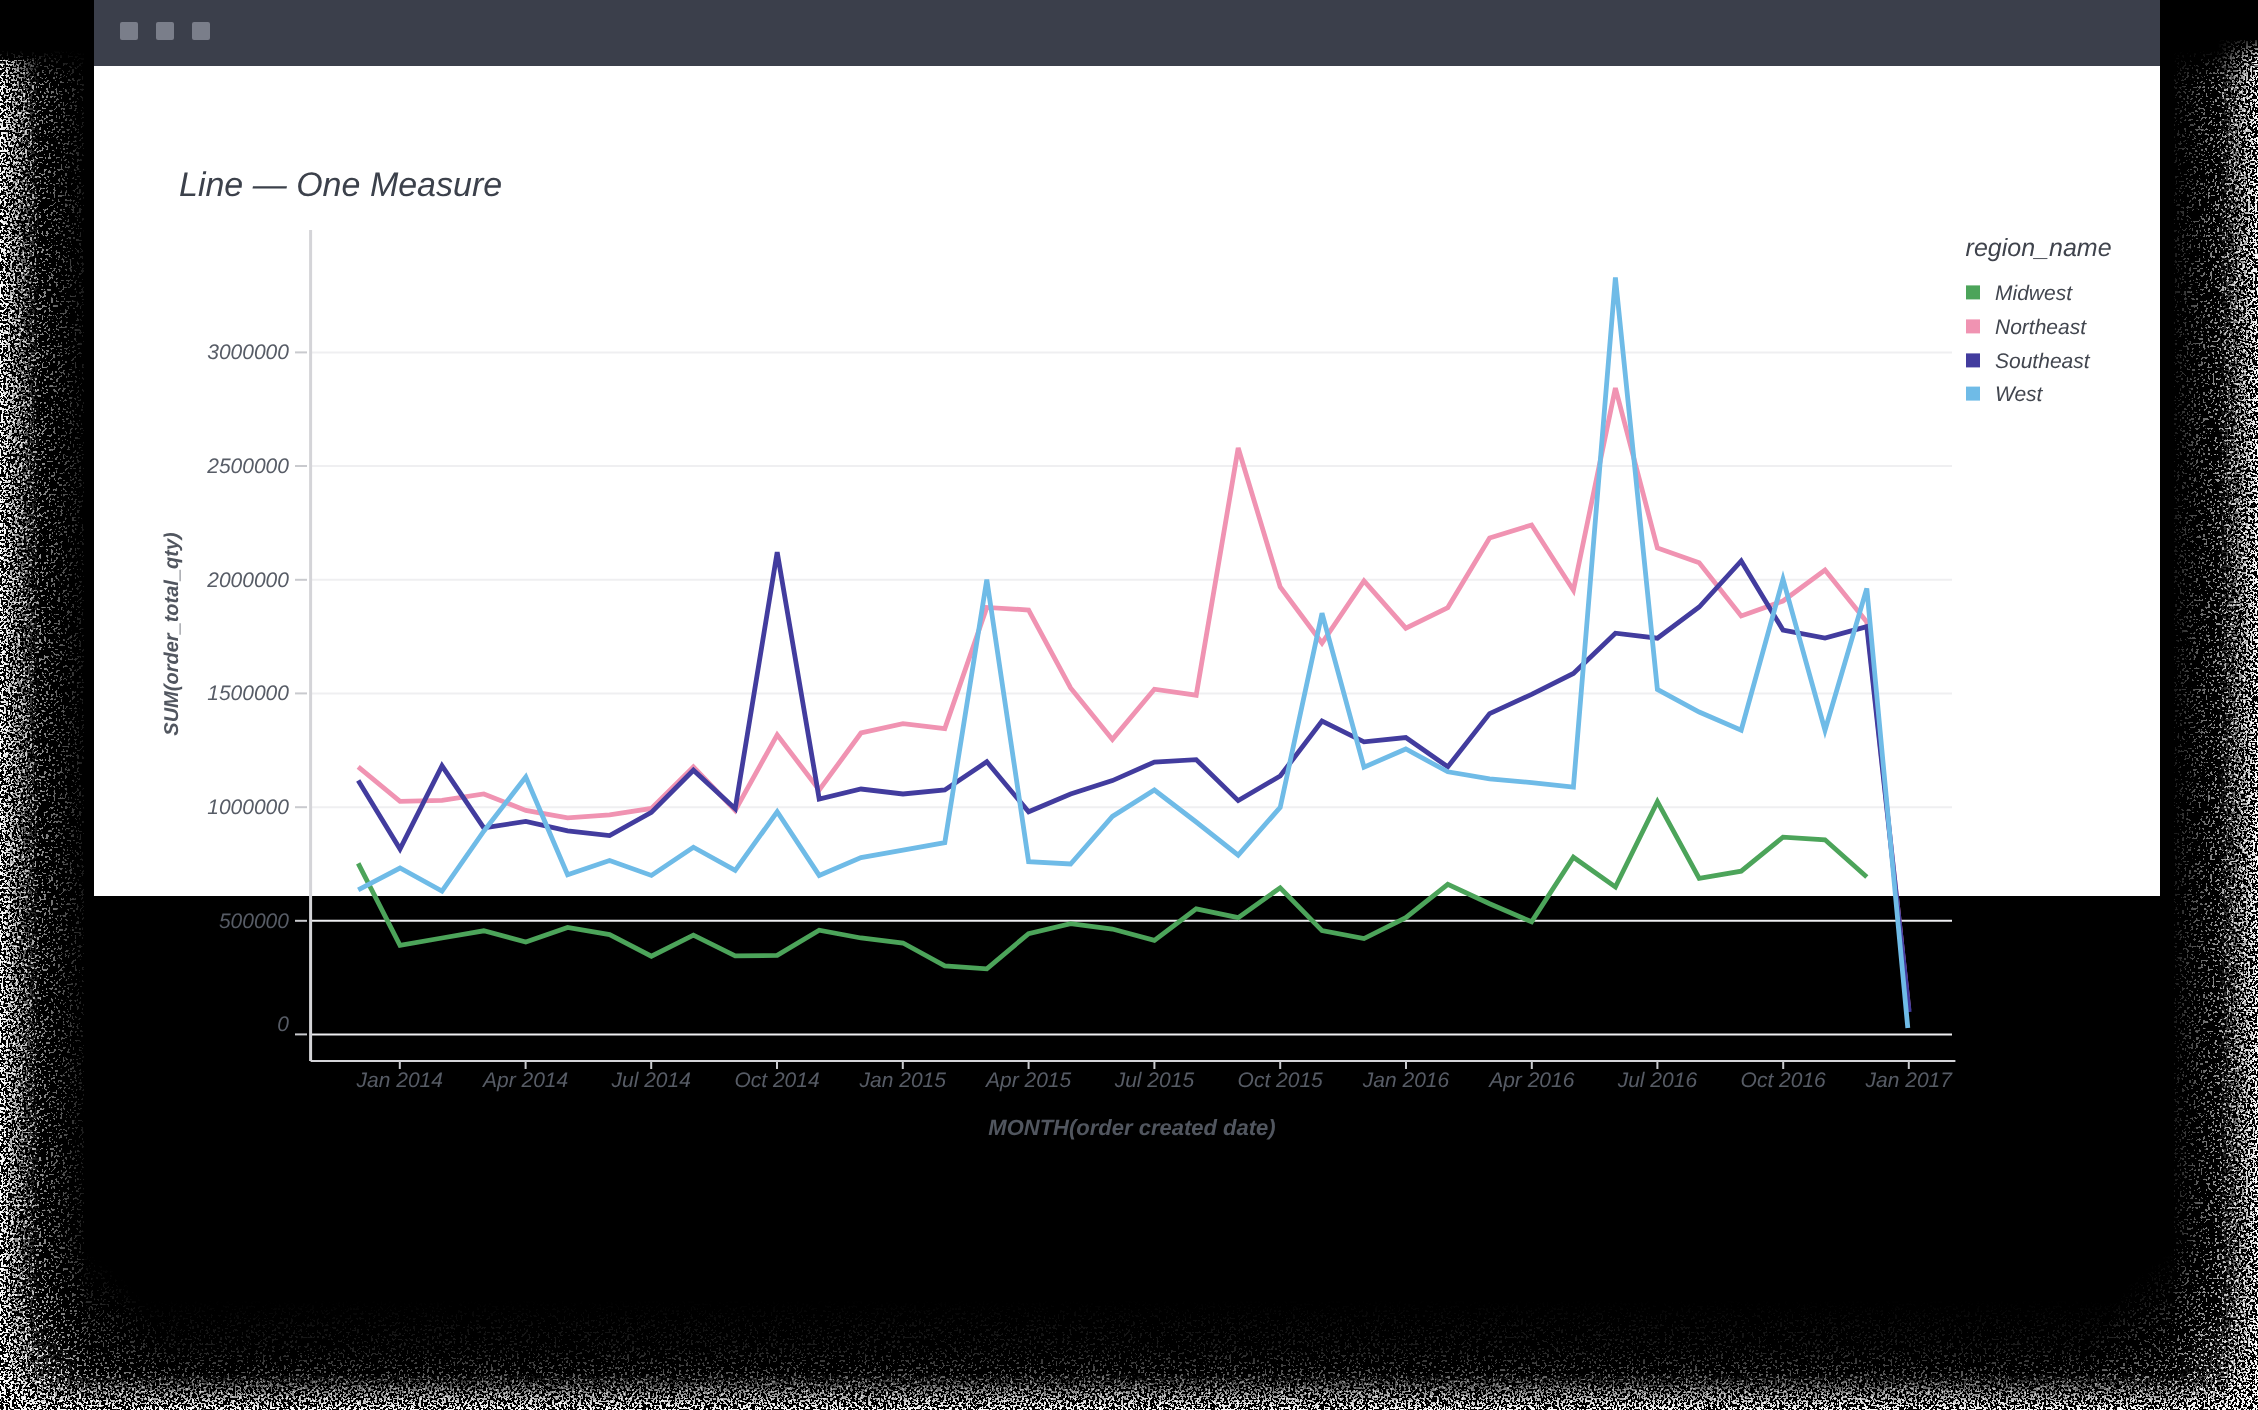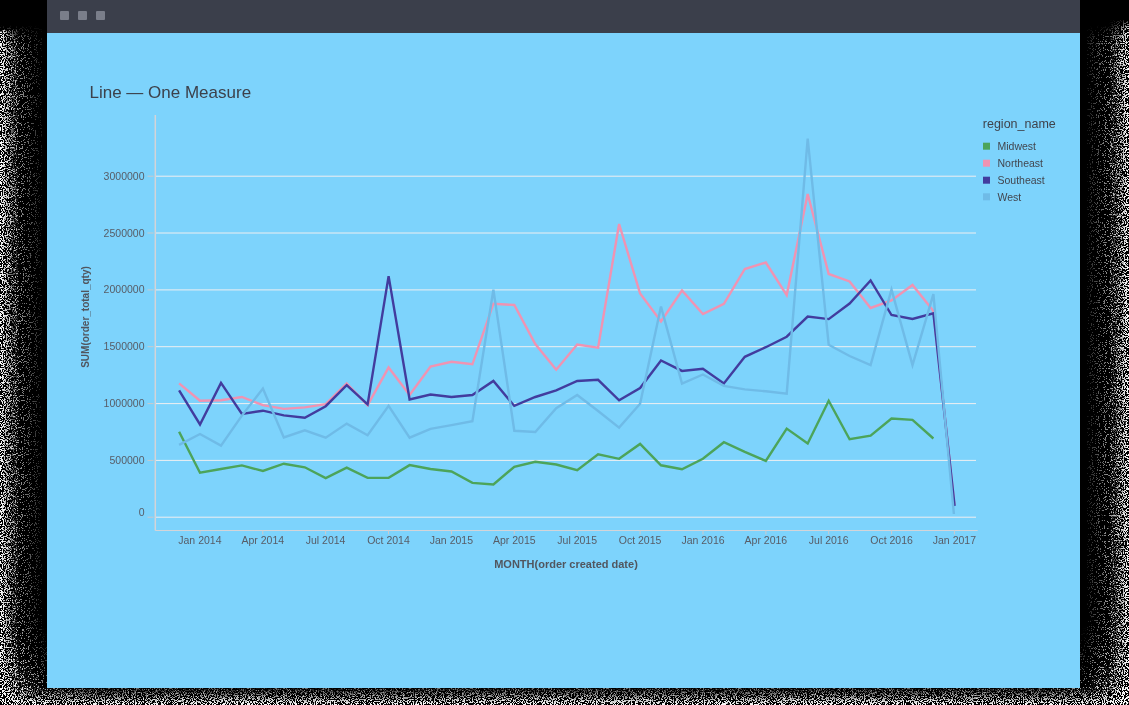--- a/index.html
+++ b/index.html
@@ -1,18 +1,18 @@
 <!DOCTYPE html>
 <html><head><meta charset="utf-8">
 <style>
   html,body{margin:0;padding:0;width:1129px;height:705px;overflow:hidden;background:#000;}
   *{font-family:"Liberation Sans",sans-serif;}
   #bg{position:absolute;left:0;top:0;width:1129px;height:705px;background:#000;}
   #noise{position:absolute;left:0;top:0;width:1129px;height:705px;}
-  #win{position:absolute;left:47px;top:0;width:1033px;height:688px;background:#7dd3fc;}
+  #win{position:absolute;left:47px;top:0;width:1033px;height:448px;background:#ffffff;font-style:italic;}
   #hdr{position:absolute;left:0;top:0;width:1033px;height:33px;background:#3b3f4b;}
   .dot{position:absolute;top:11px;width:9px;height:9px;background:#7a7e8a;border-radius:1px;}
   #title{position:absolute;left:42.5px;top:82.5px;font-size:17px;color:#3c414b;}
   .tick{font-size:10.5px;fill:#575c66;}
   .leg{font-size:10.5px;fill:#42464f;}
   .axt{font-size:11px;font-weight:bold;fill:#51565f;}
   .axty{font-size:10px;font-weight:bold;fill:#51565f;}
 </style></head>
 <body>
 <div id="bg"></div>

